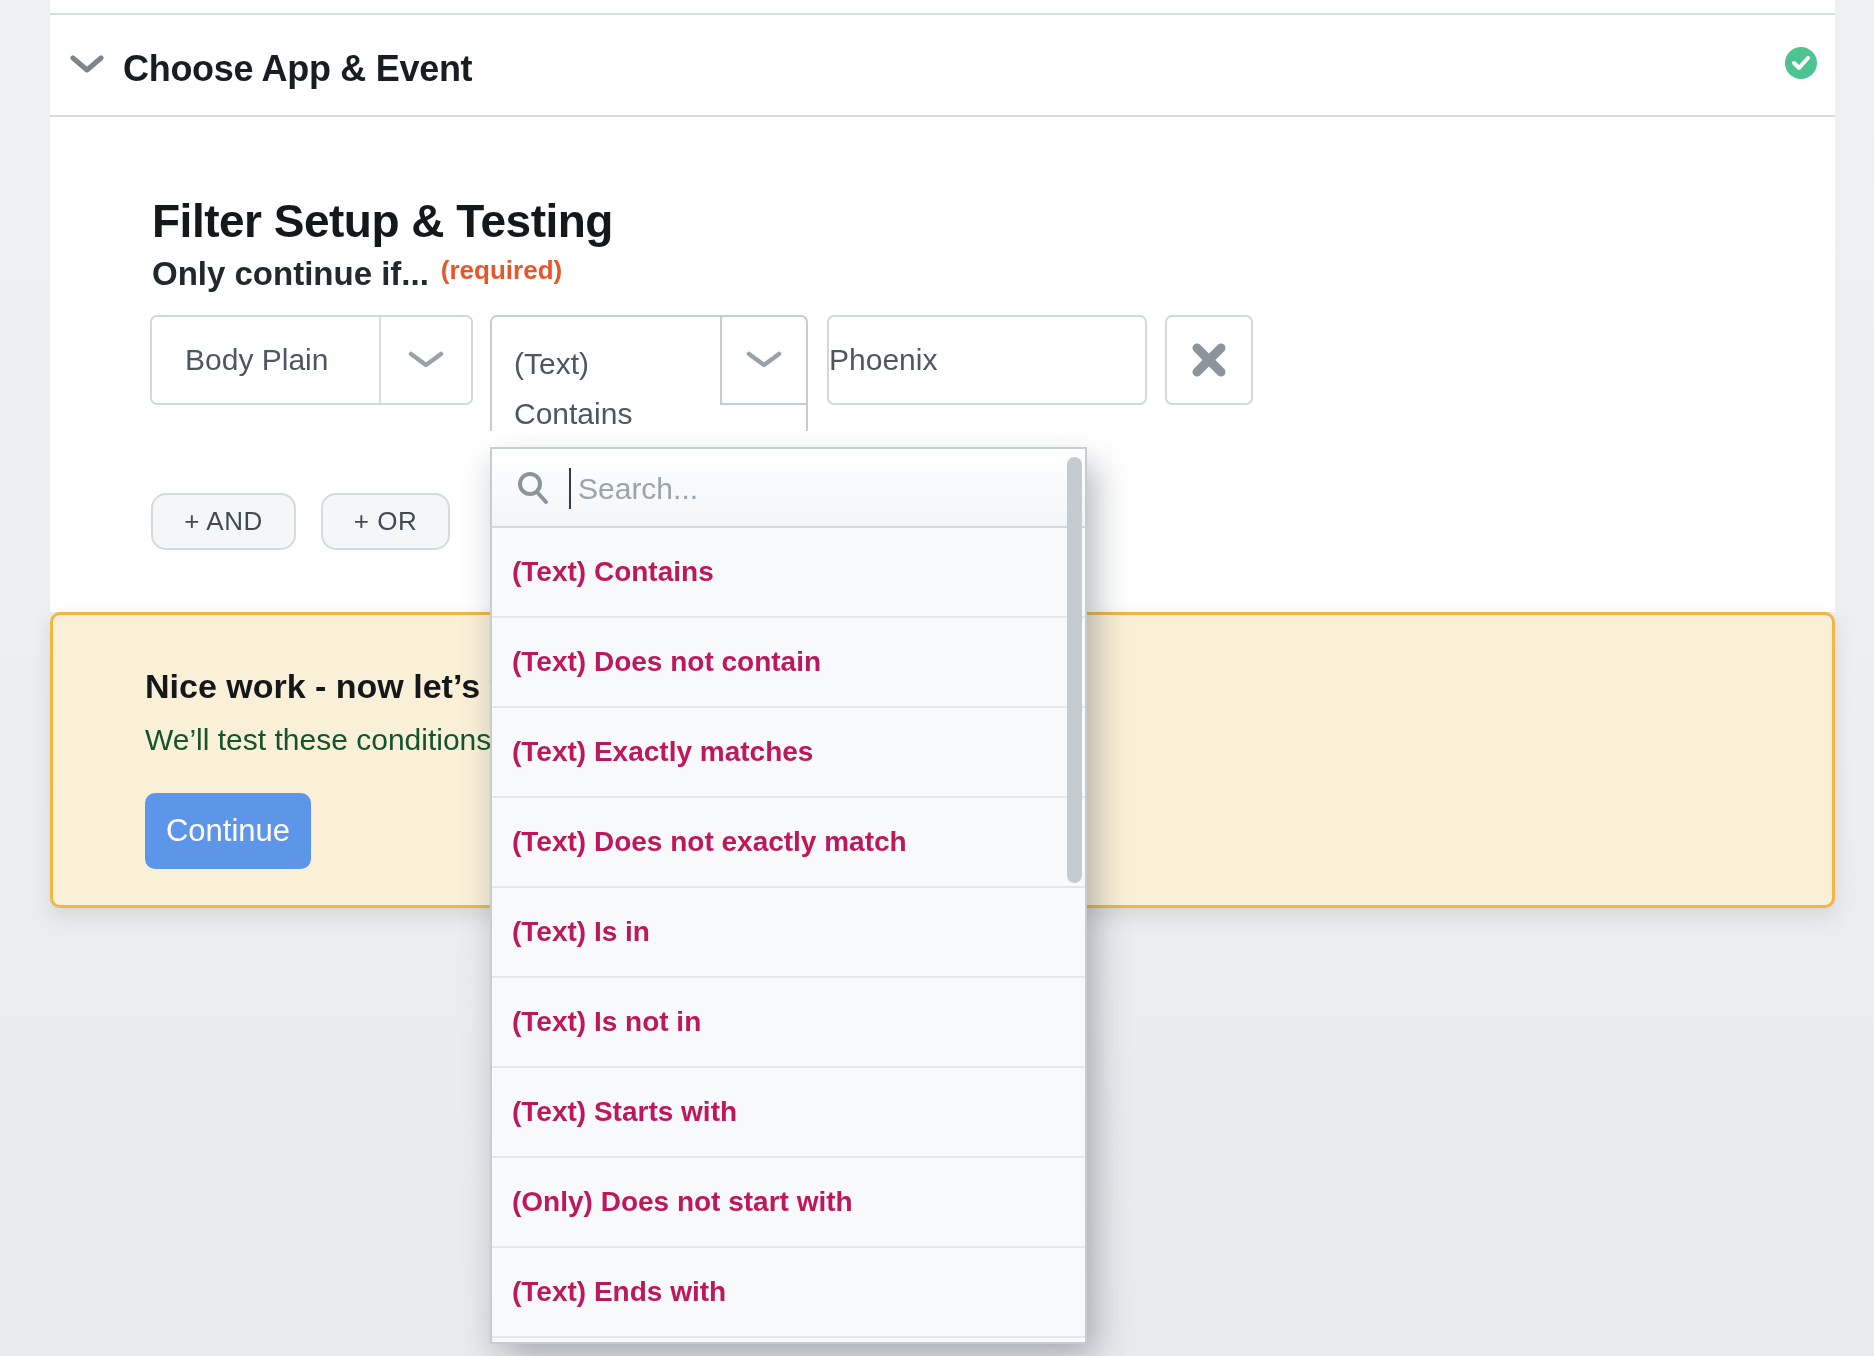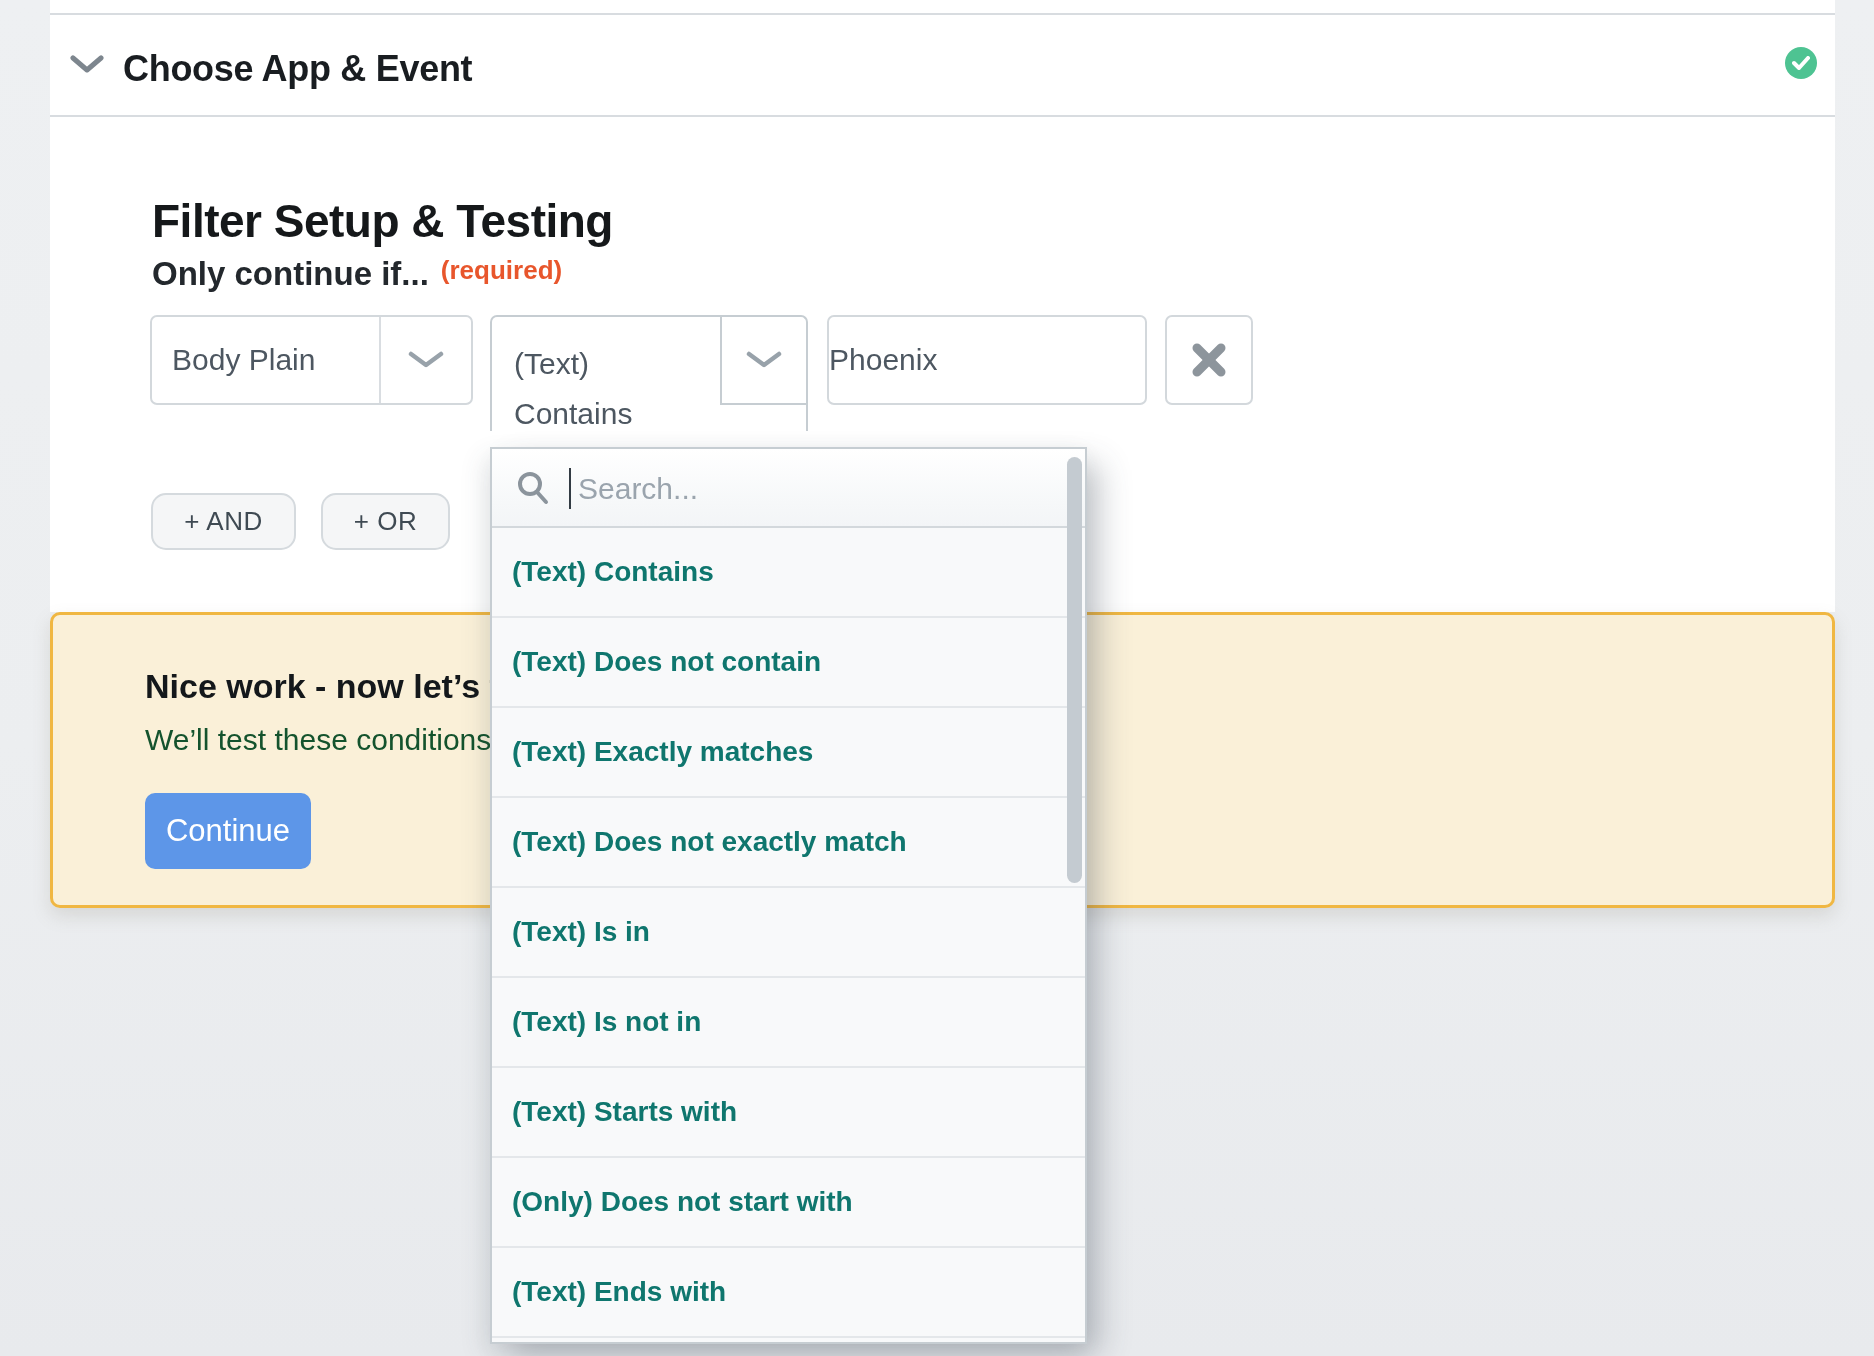--- a/index.html
+++ b/index.html
@@ -37,21 +37,21 @@
   .filter-title{position:absolute;left:102px;top:77px;font-size:46px;font-weight:700;color:#15181a;letter-spacing:-.5px;}
   .cond-row-label{position:absolute;left:102px;top:138px;display:flex;align-items:flex-start;}
   .cond-label{font-size:33px;font-weight:700;color:#23282d;}
   .req-label{font-size:26px;font-weight:700;color:#e8562c;margin-left:12px;}
 
   .select-box{
     position:absolute;background:#fff;border:2px solid #d3d8dc;border-radius:7px;
     box-sizing:border-box;display:flex;cursor:pointer;
   }
   .field-select{left:100px;top:198px;width:323px;height:90px;}
-  .select-label{flex:1;display:flex;align-items:center;padding-left:20px;font-size:30px;color:#4d5761;}
+  .select-label{flex:1;display:flex;align-items:center;padding-left:33px;font-size:30px;color:#4d5761;}
   .select-arrow{width:90px;border-left:2px solid #d9dde1;display:flex;align-items:center;justify-content:center;}
 
   .value-input{
     position:absolute;left:777px;top:198px;width:320px;height:90px;box-sizing:border-box;
     background:#fff;border:2px solid #d3d8dc;border-radius:7px;
     display:flex;align-items:center;font-size:30px;color:#4d5761;cursor:text;
   }
   .remove-btn{
     position:absolute;left:1115px;top:198px;width:88px;height:90px;box-sizing:border-box;
     background:#fff;border:2px solid #d3d8dc;border-radius:7px;
@@ -93,21 +93,21 @@
   .search-caret{position:absolute;left:77px;top:19px;width:2px;height:41px;background:#333c44;}
   .search-input{
     position:absolute;left:84px;top:14px;width:460px;height:50px;
     border:none;outline:none;background:transparent;
     font-family:"Liberation Sans",sans-serif;font-size:30px;color:#4d5761;
   }
   .search-input::placeholder{color:#9aa4ad;opacity:1;}
   .option-row{
     height:90px;box-sizing:border-box;border-bottom:2px solid #e4e7ea;
     display:flex;align-items:center;padding-left:20px;
-    font-size:28px;font-weight:700;color:#0f766e;cursor:pointer;
+    font-size:28px;font-weight:700;color:#be185d;cursor:pointer;
   }
   .scroll-thumb{
     position:absolute;right:3px;top:8px;width:15px;height:426px;border-radius:8px;
     background:#c4cbd1;cursor:grab;
   }
 
   
   .notice-box{
     position:absolute;left:50px;top:612px;width:1785px;height:296px;box-sizing:border-box;
     background:#faf0d8;border:3px solid #f0b742;border-radius:10px;z-index:2;

